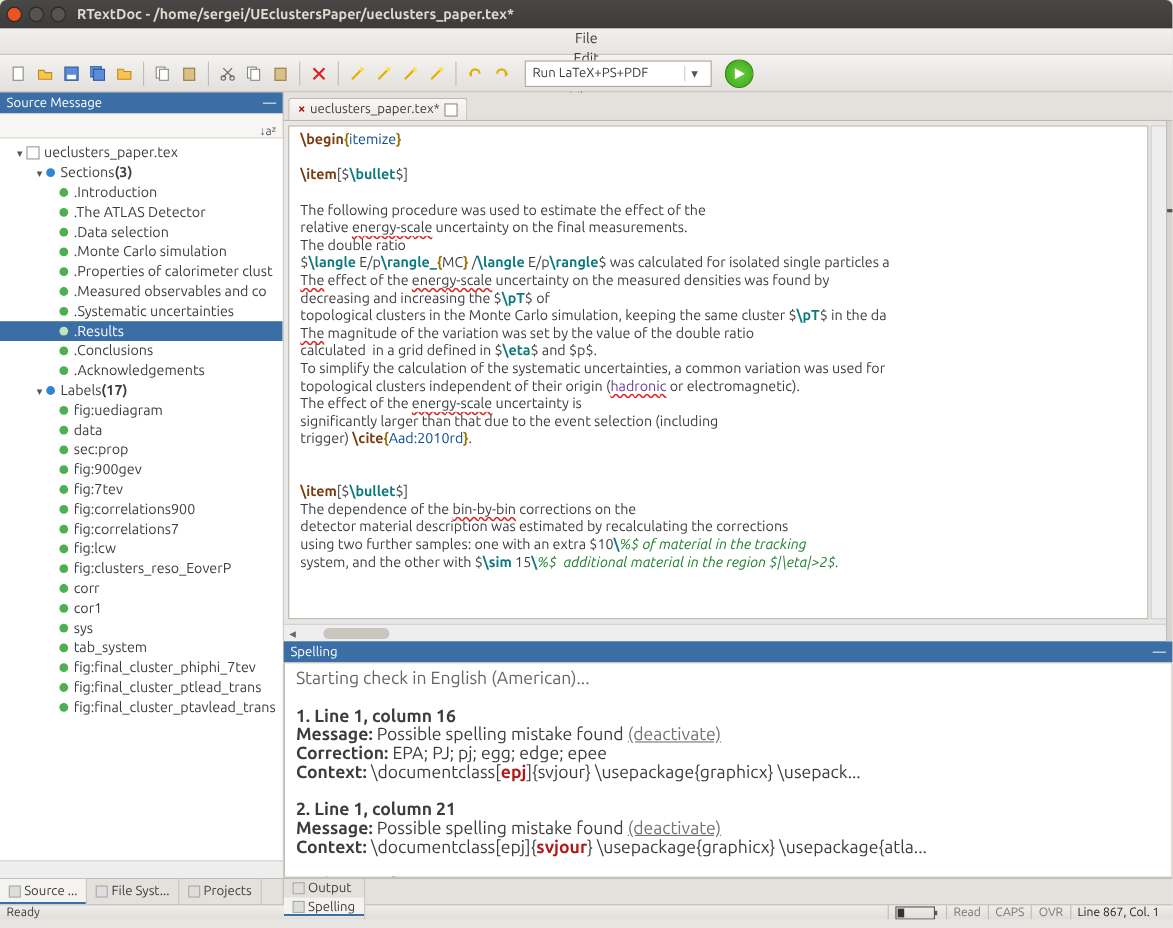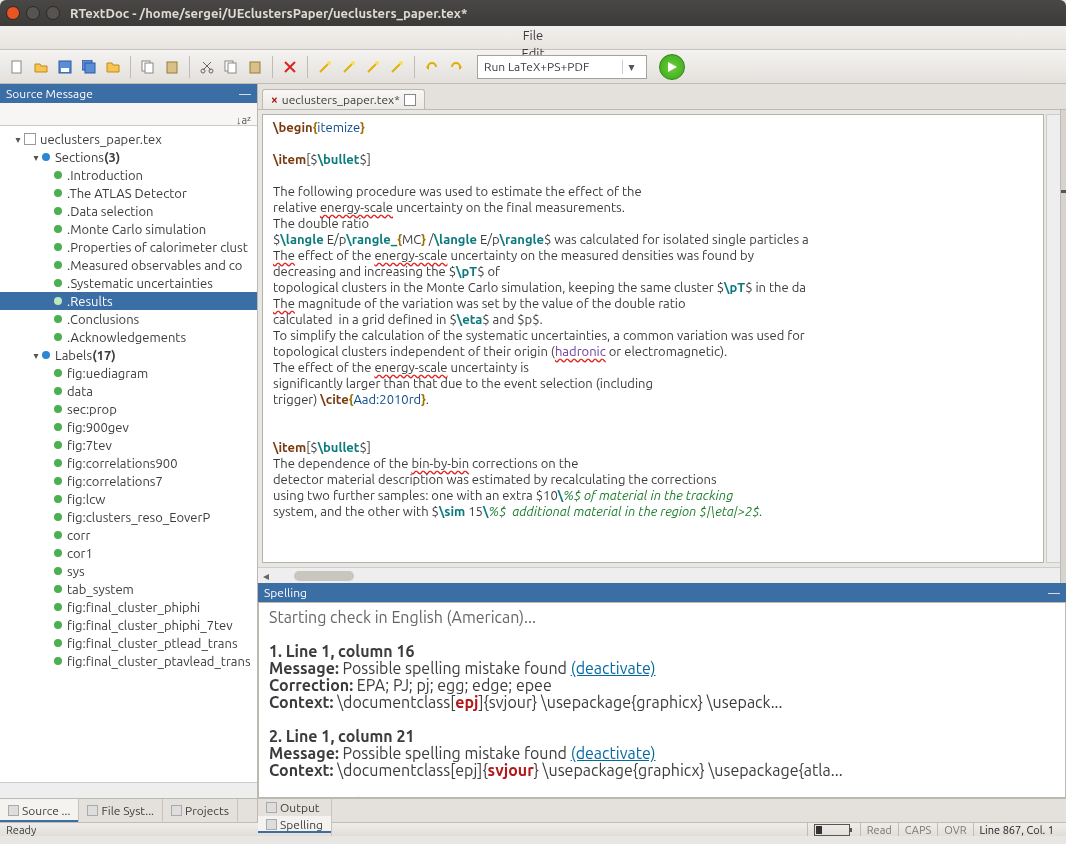--- a/index.html
+++ b/index.html
@@ -65,21 +65,21 @@
 .editor-scroll-h {height:16px;background:#eee;border-top:1px solid #ccc;display:flex;align-items:center;}
 .editor-scroll-h .thumb{height:10px;width:60px;background:#c9c5bf;border-radius:5px;margin-left:20px;}
 .editor-scroll-h .arrow{width:16px;text-align:center;color:#666;}
 
 
 .spelling-panel { height: 215px; display: flex; flex-direction: column; }
 .panel-header { background: #3b6ea5; color: #fff; font-size: 12px; padding: 3px 6px; display:flex;justify-content:space-between;}
 .panel-body { flex: 1; background: #fff; border: 1px solid #bcb8b2; padding: 6px 10px; overflow: hidden; font-size: 16px; line-height: 17px; }
 .panel-body .muted { color: #666; }
 .panel-body .bold { font-weight: bold; }
-.panel-body .link { color: #0369a1; text-decoration: underline; }
+.panel-body .link { color: #737373; text-decoration: underline; }
 .panel-body .hl { color: #b01919; font-weight:bold;}
 
 
 .panel-tabs { height: 24px; background: #e4e1dd; border-top: 1px solid #bcb8b2; display: flex; }
 .panel-tabs .side { width: 258px; display: flex; border-right: 1px solid #bcb8b2; }
 .panel-tabs .rest { display: flex; flex-direction: column; }
 .ptab { display: flex; align-items: center; gap: 3px; padding: 2px 8px; font-size: 12px; border-right: 1px solid #c7c3bd; }
 .ptab.active { background: #f5f3f0; font-weight: normal; box-shadow: inset 0 -2px 0 #3b6ea5; }
 .ptab-ico{width:11px;height:11px;background:#ddd;border:1px solid #aaa;}
 
@@ -260,21 +260,20 @@
         <div class="tree-node lvl3"><span class="bullet green"></span>fig:900gev</div>
         <div class="tree-node lvl3"><span class="bullet green"></span>fig:7tev</div>
         <div class="tree-node lvl3"><span class="bullet green"></span>fig:correlations900</div>
         <div class="tree-node lvl3"><span class="bullet green"></span>fig:correlations7</div>
         <div class="tree-node lvl3"><span class="bullet green"></span>fig:lcw</div>
         <div class="tree-node lvl3"><span class="bullet green"></span>fig:clusters_reso_EoverP</div>
         <div class="tree-node lvl3"><span class="bullet green"></span>corr</div>
         <div class="tree-node lvl3"><span class="bullet green"></span>cor1</div>
         <div class="tree-node lvl3"><span class="bullet green"></span>sys</div>
         <div class="tree-node lvl3"><span class="bullet green"></span>tab_system</div>
-        <div class="tree-node lvl3"><span class="bullet green"></span>fig:final_cluster_phiphi</div>
         <div class="tree-node lvl3"><span class="bullet green"></span>fig:final_cluster_phiphi_7tev</div>
         <div class="tree-node lvl3"><span class="bullet green"></span>fig:final_cluster_ptlead_trans</div>
         <div class="tree-node lvl3"><span class="bullet green"></span>fig:final_cluster_ptavlead_trans</div>
       </div>
     <div class="sidebar-scroll-h"></div>
   </div>
 
   <div class="right">
     <div class="editor-tabs">
       <div class="editor-tab">

